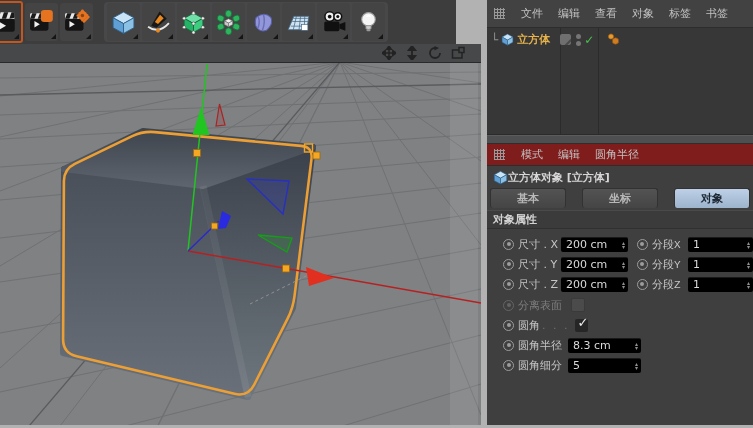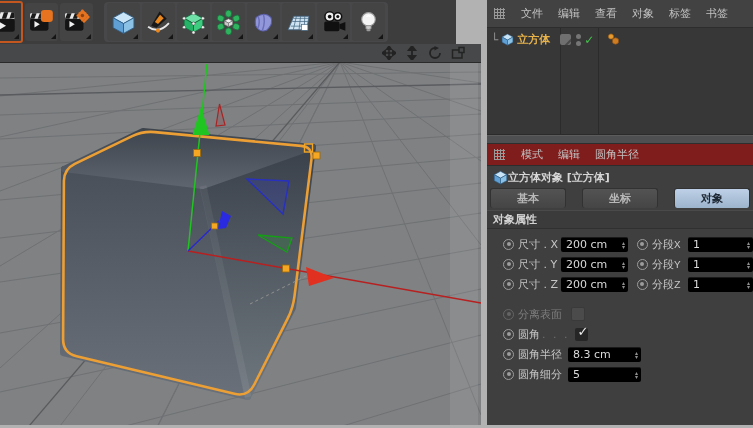--- a/index.html
+++ b/index.html
@@ -458,21 +458,21 @@
         <span class="plabel w2">分段Z</span>
         <span class="pfield f2">
           <span class="val">1</span>
           <span class="stepper">
               <span>▴</span>
               <span>▾</span>
             </span>
         </span>
       </div>
 
-      <div class="prow" style="margin-top:10px">
+      <div class="prow" style="margin-top:1px">
         <span class="knob dim"></span>
         <span class="plabel w3 dim-label">分离表面</span>
         <span class="chk-off" style="margin-left:3px"></span>
       </div>
 
       <div class="prow">
         <span class="knob"></span>
         <span>圆角</span>
         <span class="dots">. . .</span>
         <span class="chk-on">

